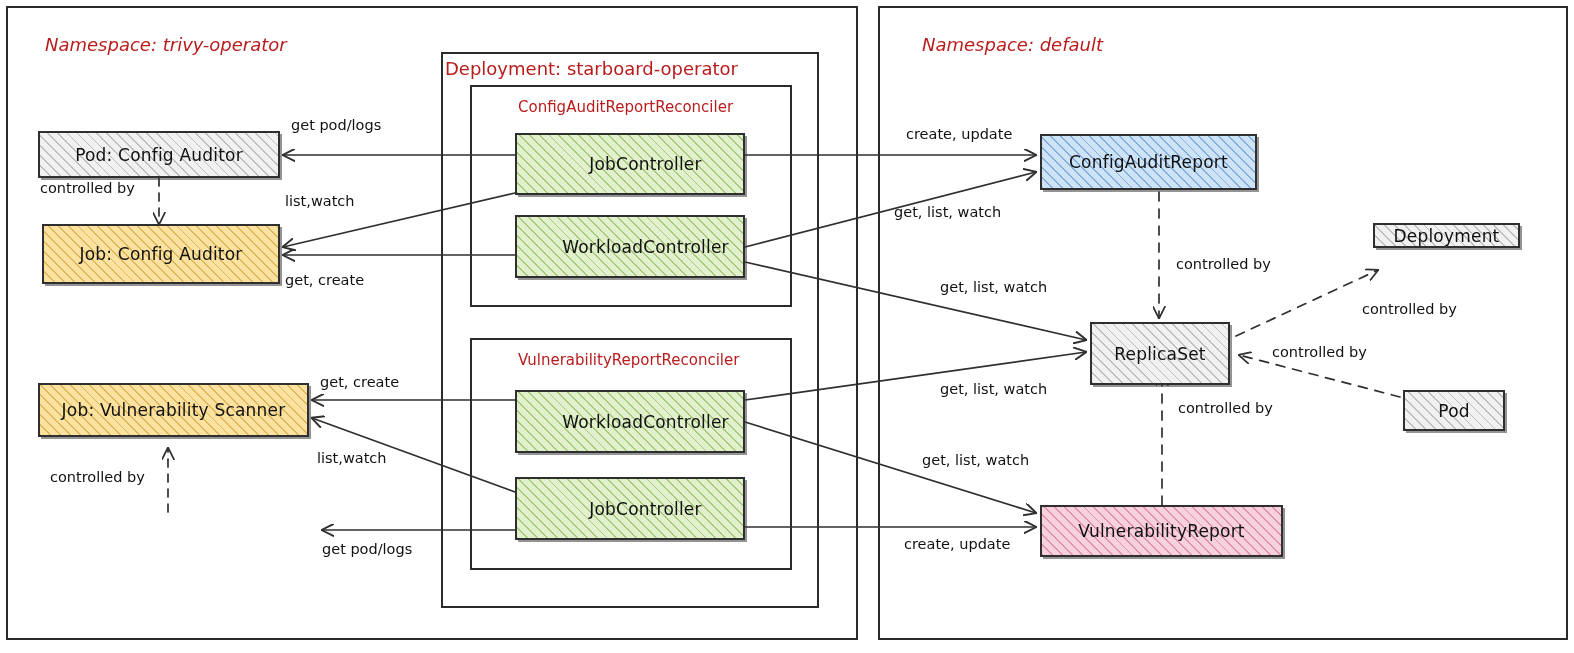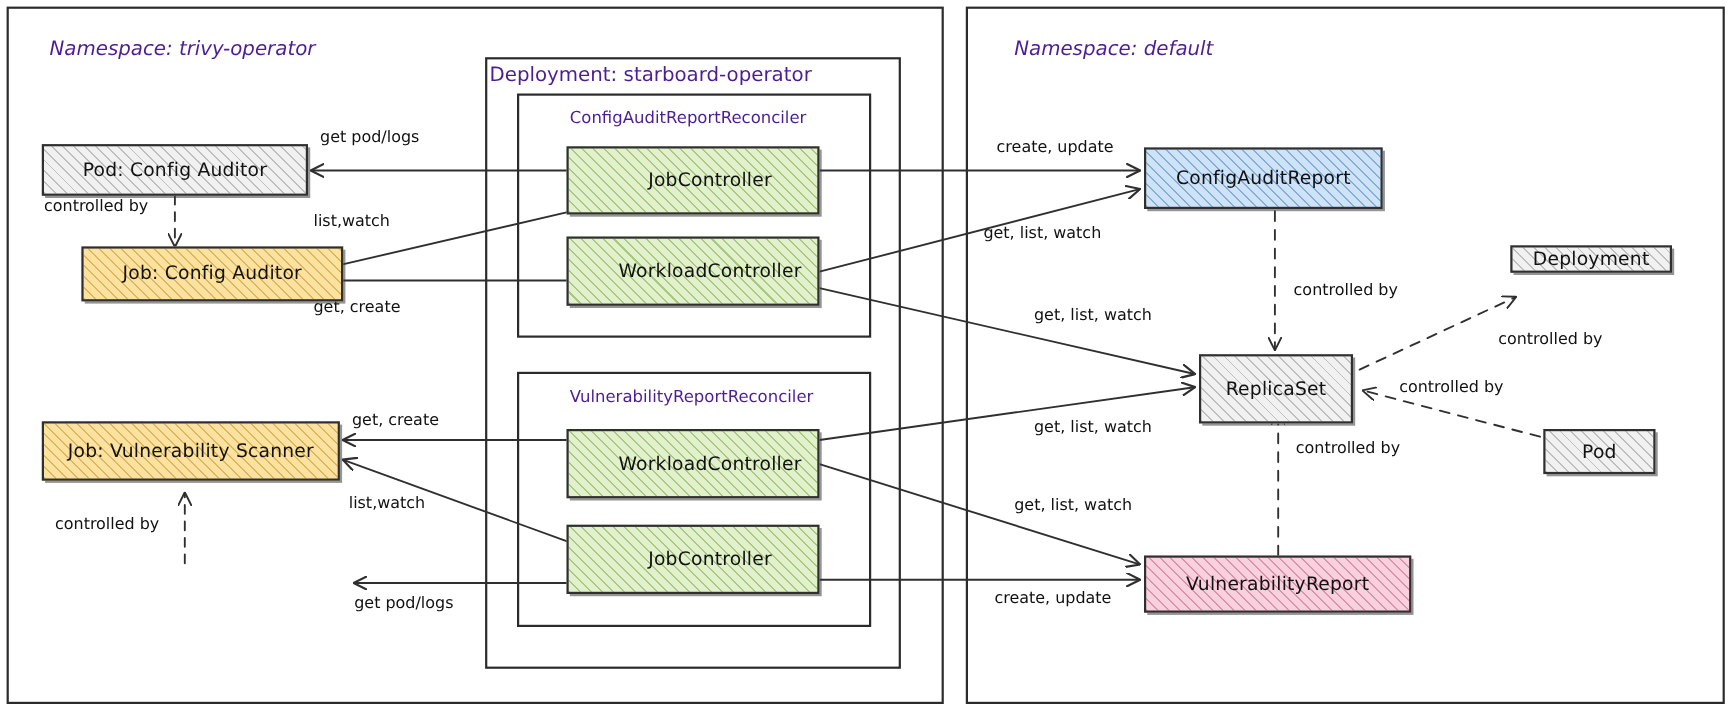--- a/index.html
+++ b/index.html
@@ -6,21 +6,21 @@
   body{font-family:"DejaVu Sans",sans-serif;}
   #stage{position:relative;width:1574px;height:653px;background:#fff;overflow:hidden;}
   svg.layer{position:absolute;left:0;top:0;width:1574px;height:653px;}
   .node{position:absolute;box-sizing:border-box;border:2.2px solid #2f2f2f;
         display:flex;align-items:center;justify-content:center;
         font-family:"DejaVu Sans",sans-serif;font-size:17px;color:#111;
         letter-spacing:.2px;white-space:nowrap;}
   .node.shadow{box-shadow:2.5px 2.5px 0 -0.5px rgba(60,60,60,.55);}
   .ns-box{position:absolute;box-sizing:border-box;border:2.2px solid #2b2b2b;background:transparent;}
   .plain-box{position:absolute;box-sizing:border-box;border:2px solid #2b2b2b;background:transparent;}
-  .box-title{position:absolute;font-family:"DejaVu Sans",sans-serif;color:#4c1d95;white-space:nowrap;}
+  .box-title{position:absolute;font-family:"DejaVu Sans",sans-serif;color:#b91c1c;white-space:nowrap;}
   .edge-label{position:absolute;font-family:"DejaVu Sans",sans-serif;font-size:14.5px;
               color:#111;white-space:nowrap;background:transparent;}
   .hatch-grey{background-color:#f1f1f1;
       background-image:repeating-linear-gradient(45deg,rgba(120,120,120,.42) 0 1.2px,transparent 1.2px 7px);}
   .hatch-amber{background-color:#fbe2a0;
       background-image:repeating-linear-gradient(45deg,rgba(196,140,20,.5) 0 1.3px,transparent 1.3px 7px);}
   .hatch-green{background-color:#e2f0cd;
       background-image:repeating-linear-gradient(45deg,rgba(125,178,70,.6) 0 1.3px,transparent 1.3px 7px);padding-left:31px;}
   .hatch-blue{background-color:#cfe3f7;
       background-image:repeating-linear-gradient(45deg,rgba(70,130,200,.55) 0 1.3px,transparent 1.3px 7px);}
@@ -118,21 +118,21 @@
 
   <div class="edge-label" style="left:1176px;top:256px;">controlled by</div>
   <div class="edge-label" style="left:1178px;top:400px;">controlled by</div>
   <div class="edge-label" style="left:1362px;top:301px;">controlled by</div>
   <div class="edge-label" style="left:1272px;top:344px;">controlled by</div>
 
   <div class="node shadow hatch-grey" style="left:38px;top:131px;width:242px;height:47px;">
     <span>Pod: Config Auditor</span>
   </div>
 
-  <div class="node shadow hatch-amber" style="left:42px;top:224px;width:238px;height:50px;margin-left:32px;">
+  <div class="node shadow hatch-amber" style="left:42px;top:224px;width:238px;height:60px;">
     <span>Job: Config Auditor</span>
   </div>
 
   <div class="node shadow hatch-amber" style="left:38px;top:383px;width:271px;height:54px;">
     <span>Job: Vulnerability Scanner</span>
   </div>
 
 
   <div class="node shadow hatch-green" style="left:515px;top:133px;width:230px;height:62px;">
     <span>JobController</span>

